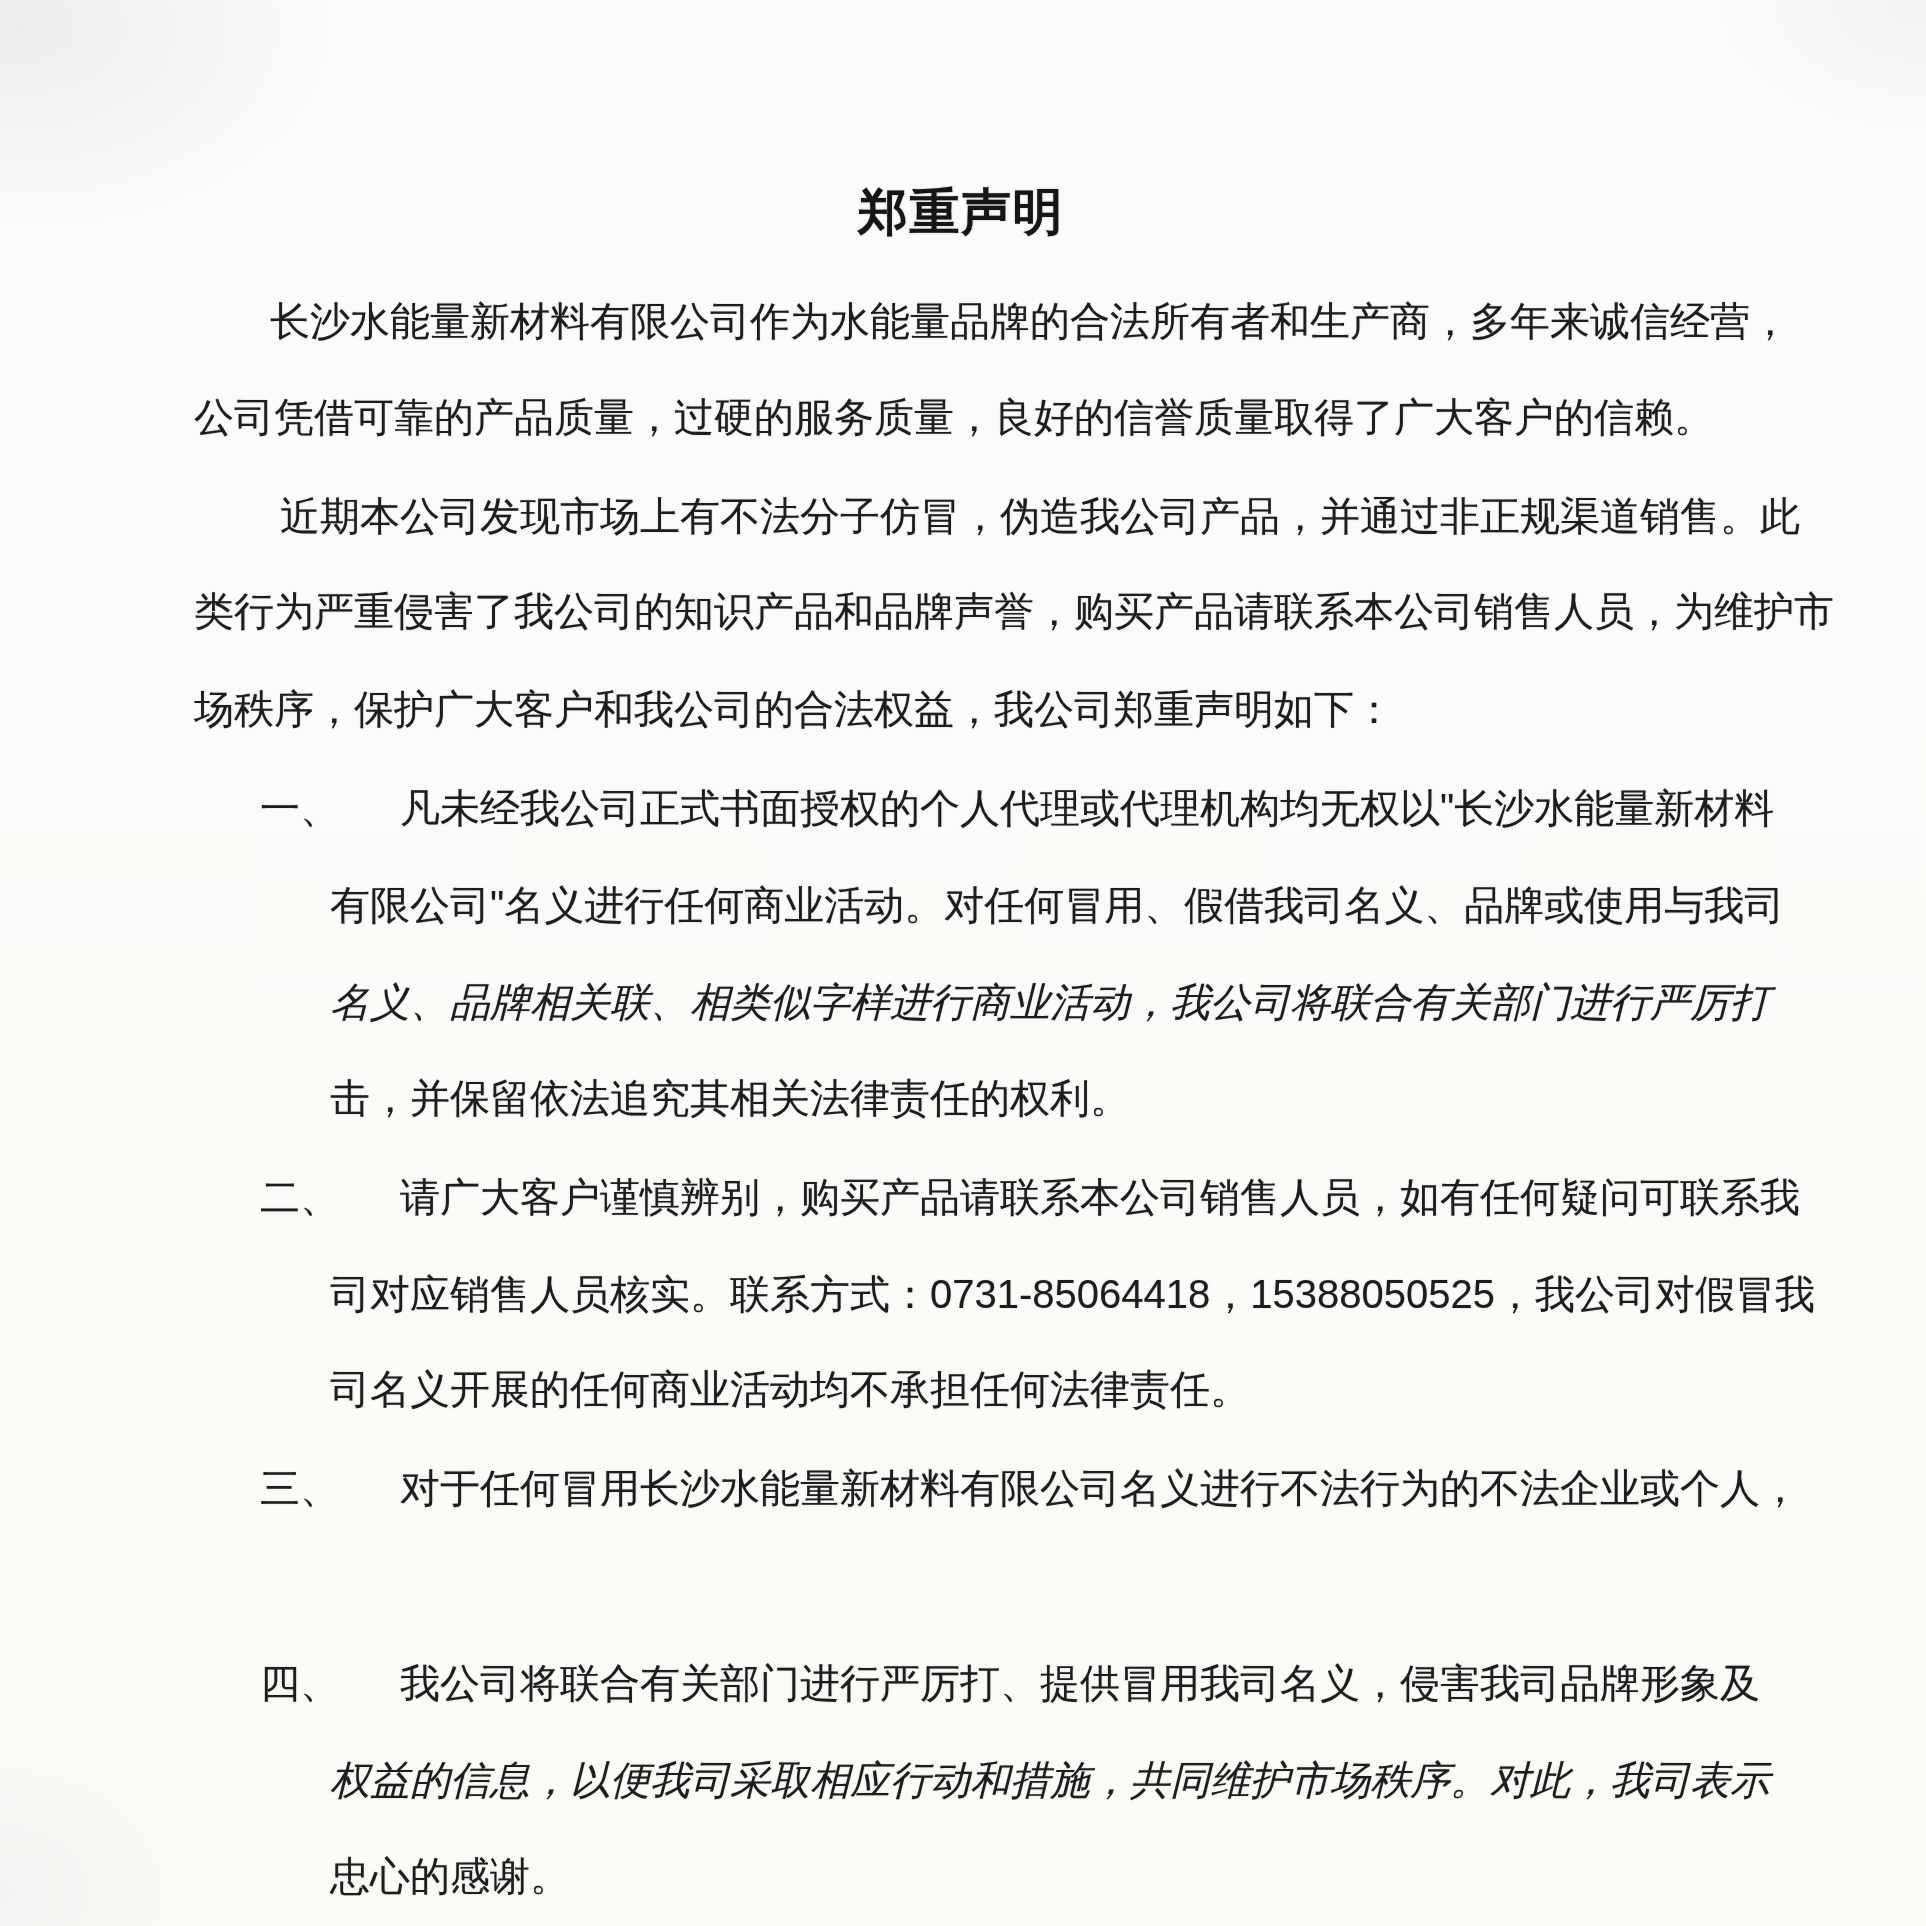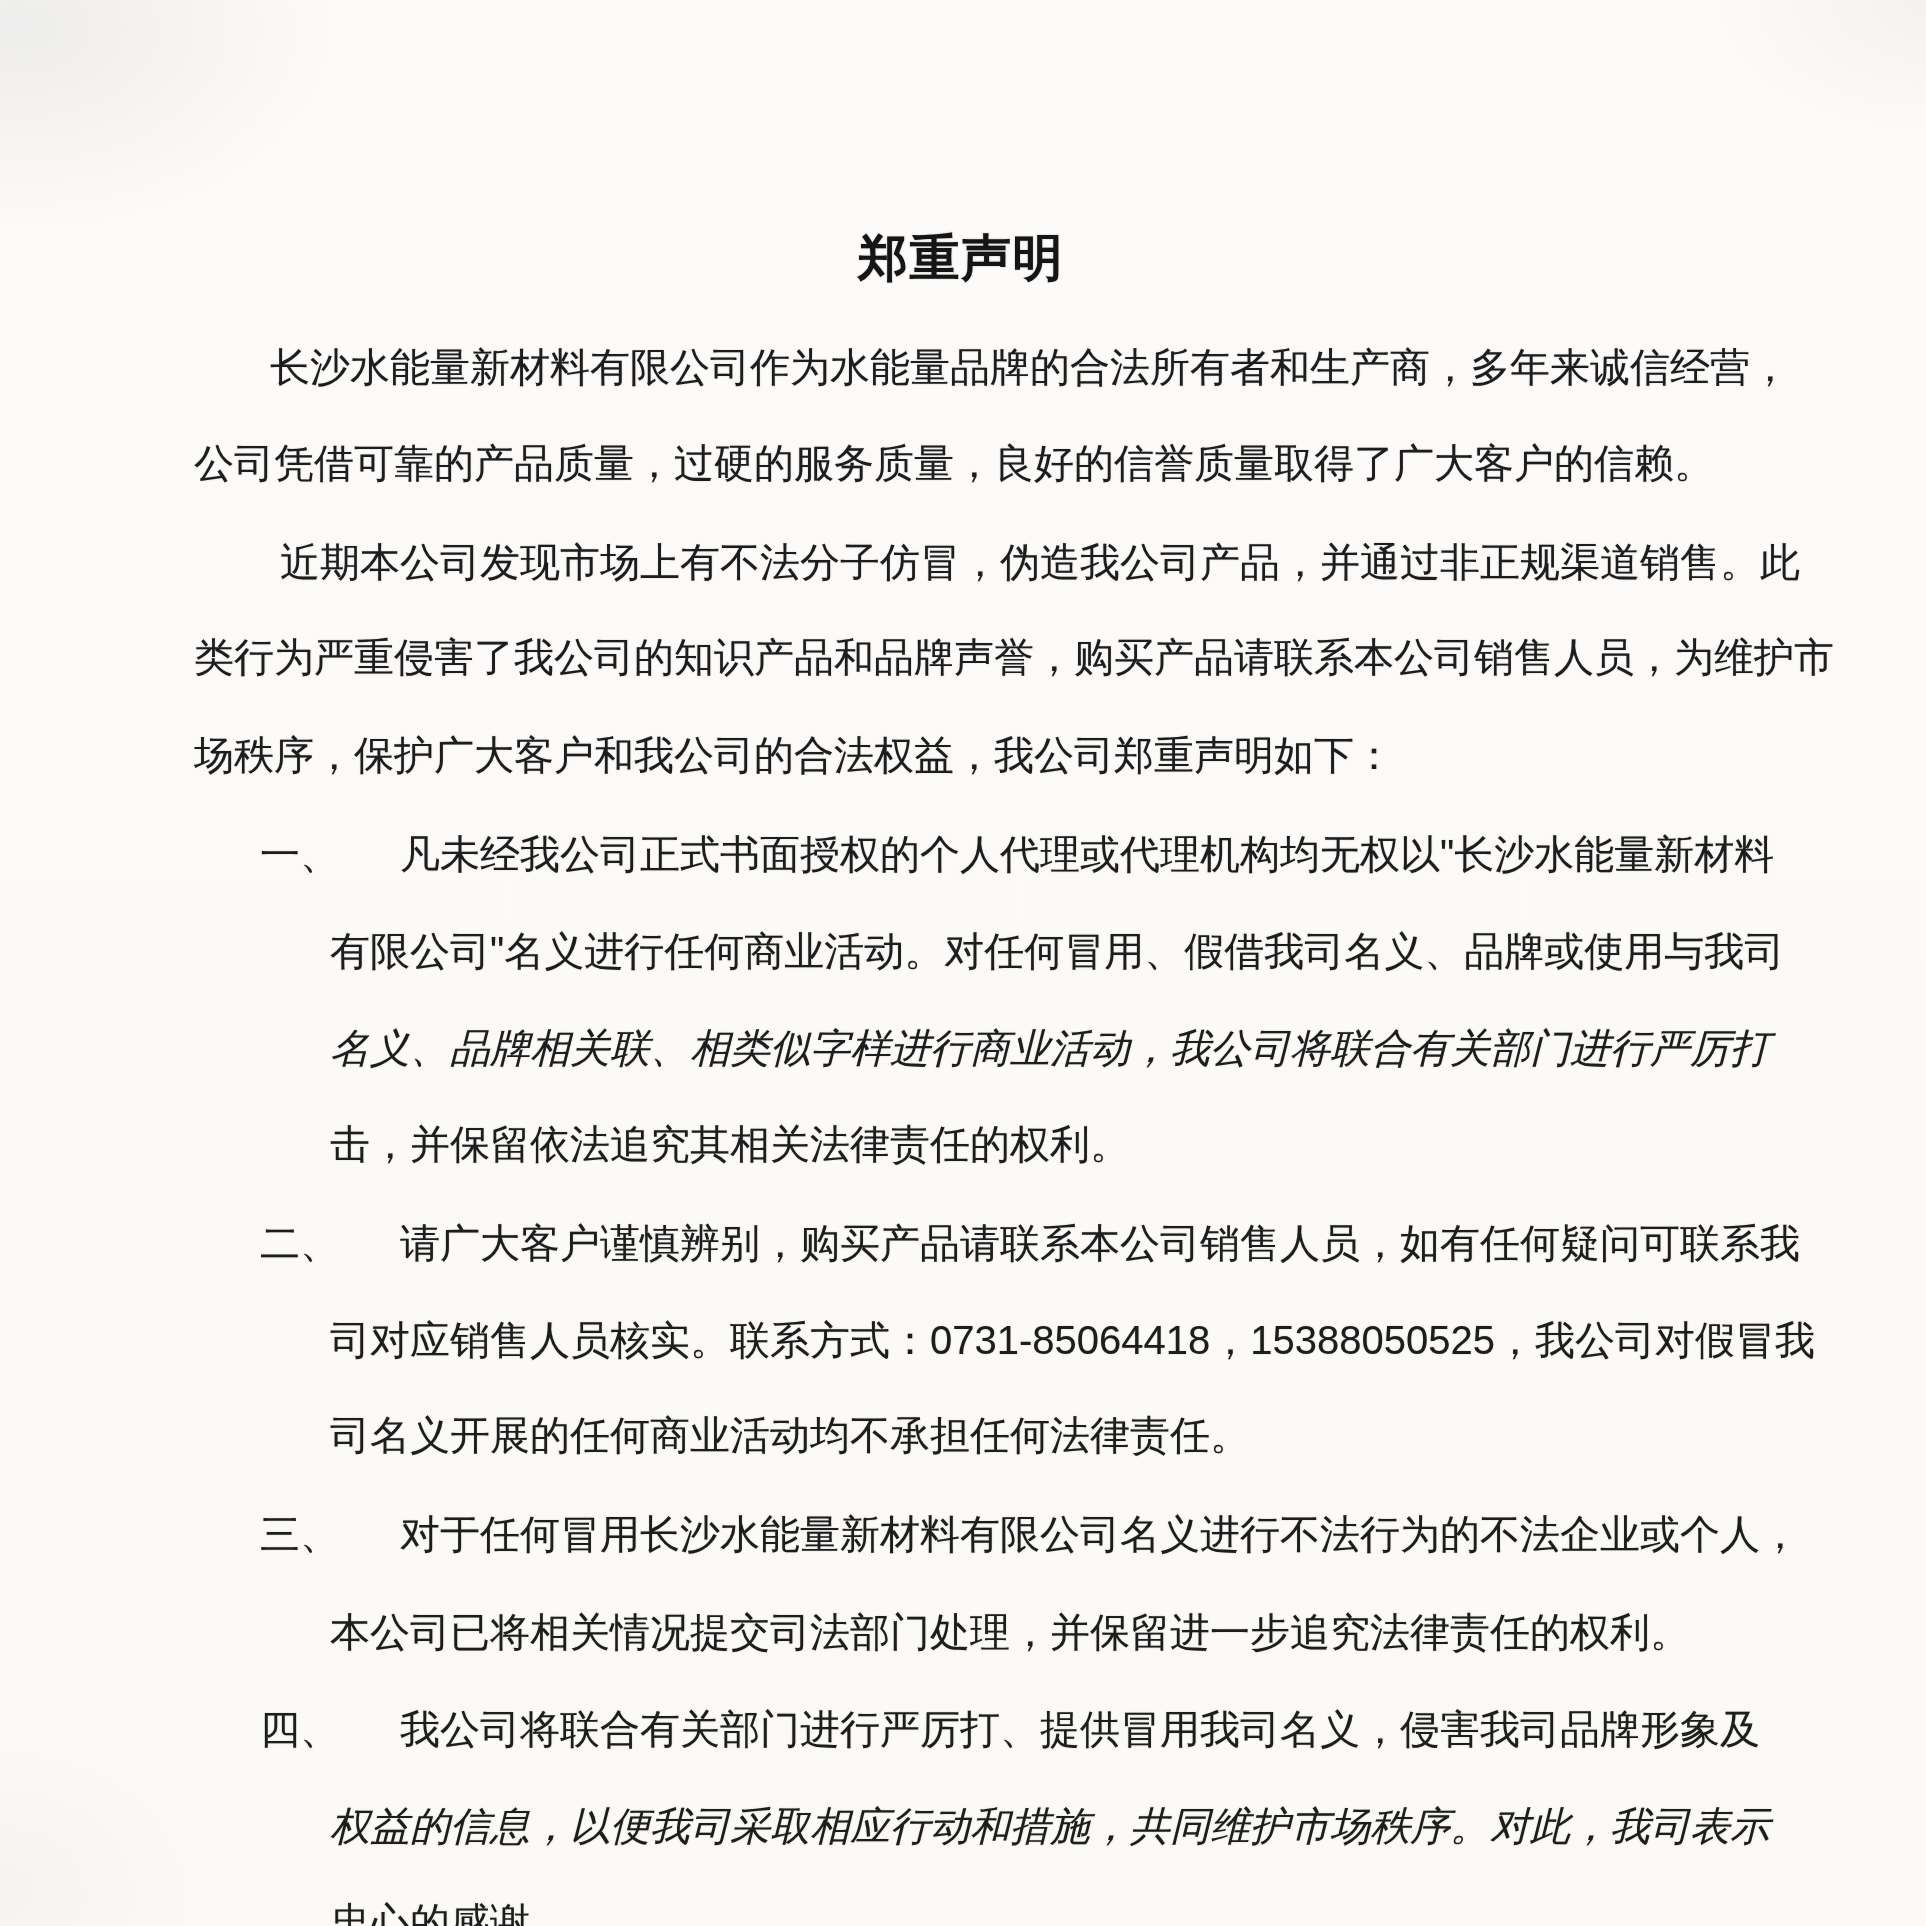--- a/index.html
+++ b/index.html
@@ -18,21 +18,20 @@
   }
   .ln{
     position:absolute;
     white-space:nowrap;
     font-size:40px;
     line-height:49px;
     color:#1d1d1d;
     letter-spacing:0px;
     text-shadow:0 0 1.2px rgba(45,45,45,.38);
     z-index:2;
-    margin-top:46px;
   }
   .title{
     font-size:50px;
     font-weight:700;
     letter-spacing:1.5px;
     color:#151515;
     text-shadow:0 0 1.5px rgba(30,30,30,.45);
   }
   .num{
     display:inline-block;
@@ -56,20 +55,19 @@
   <div class="ln" style="top:784px;left:260px;"><span class="num">一、</span><span>凡未经我公司正式书面授权的个人代理或代理机构均无权以"长沙水能量新材料</span></div>
   <div class="ln" style="top:881px;left:330px;">有限公司"名义进行任何商业活动。对任何冒用、假借我司名义、品牌或使用与我司</div>
   <div class="ln" style="top:978px;left:330px;font-style:italic;">名义、品牌相关联、相类似字样进行商业活动，我公司将联合有关部门进行严厉打</div>
   <div class="ln" style="top:1074px;left:330px;">击，并保留依法追究其相关法律责任的权利。</div>
 
   <div class="ln" style="top:1173px;left:260px;"><span class="num">二、</span><span>请广大客户谨慎辨别，购买产品请联系本公司销售人员，如有任何疑问可联系我</span></div>
   <div class="ln" style="top:1270px;left:330px;">司对应销售人员核实。联系方式：0731-85064418，15388050525，我公司对假冒我</div>
   <div class="ln" style="top:1365px;left:330px;">司名义开展的任何商业活动均不承担任何法律责任。</div>
 
   <div class="ln" style="top:1464px;left:260px;"><span class="num">三、</span><span>对于任何冒用长沙水能量新材料有限公司名义进行不法行为的不法企业或个人，</span></div>
-  <div class="ln" style="top:1562px;left:330px;">本公司已将相关情况提交司法部门处理，并保留进一步追究法律责任的权利。</div>
 
   <div class="ln" style="top:1659px;left:260px;"><span class="num">四、</span><span>我公司将联合有关部门进行严厉打、提供冒用我司名义，侵害我司品牌形象及</span></div>
   <div class="ln" style="top:1756px;left:330px;font-style:italic;">权益的信息，以便我司采取相应行动和措施，共同维护市场秩序。对此，我司表示</div>
   <div class="ln" style="top:1852px;left:330px;">忠心的感谢。</div>
 
 </div>
 
 
 </body></html>

